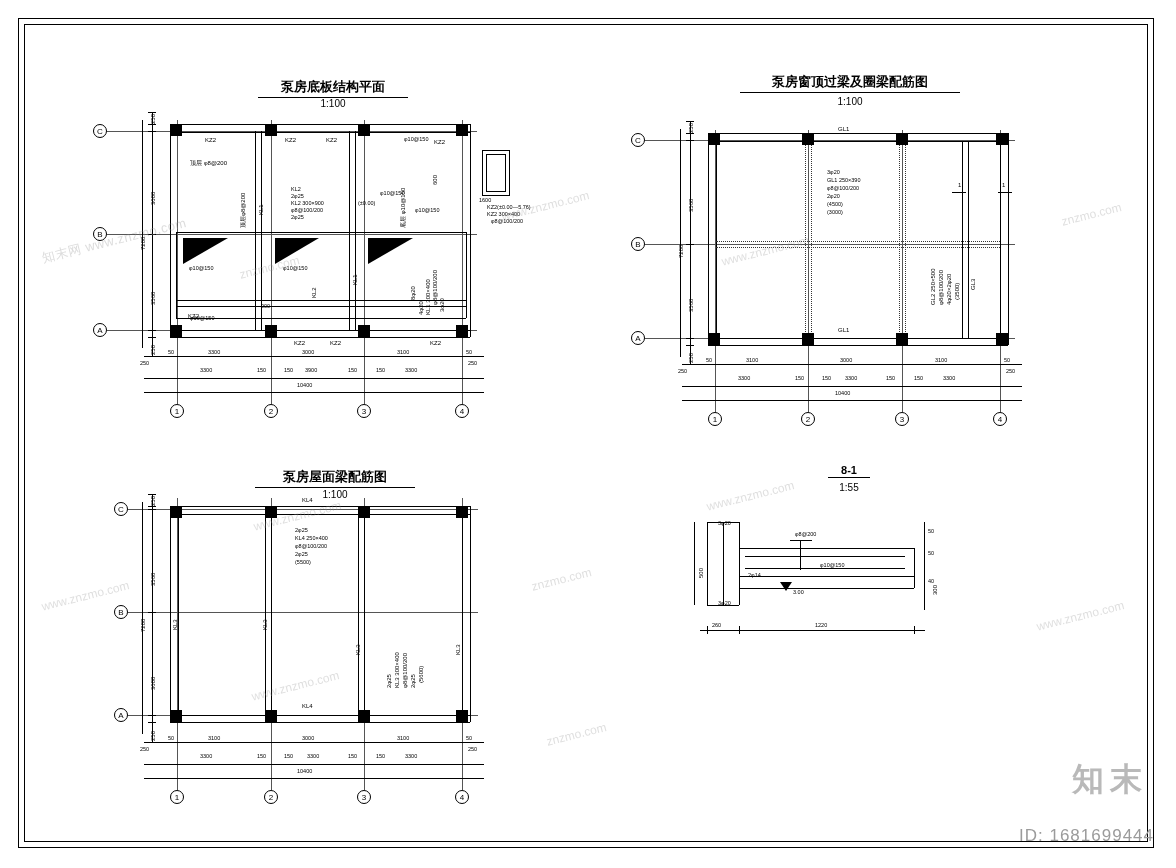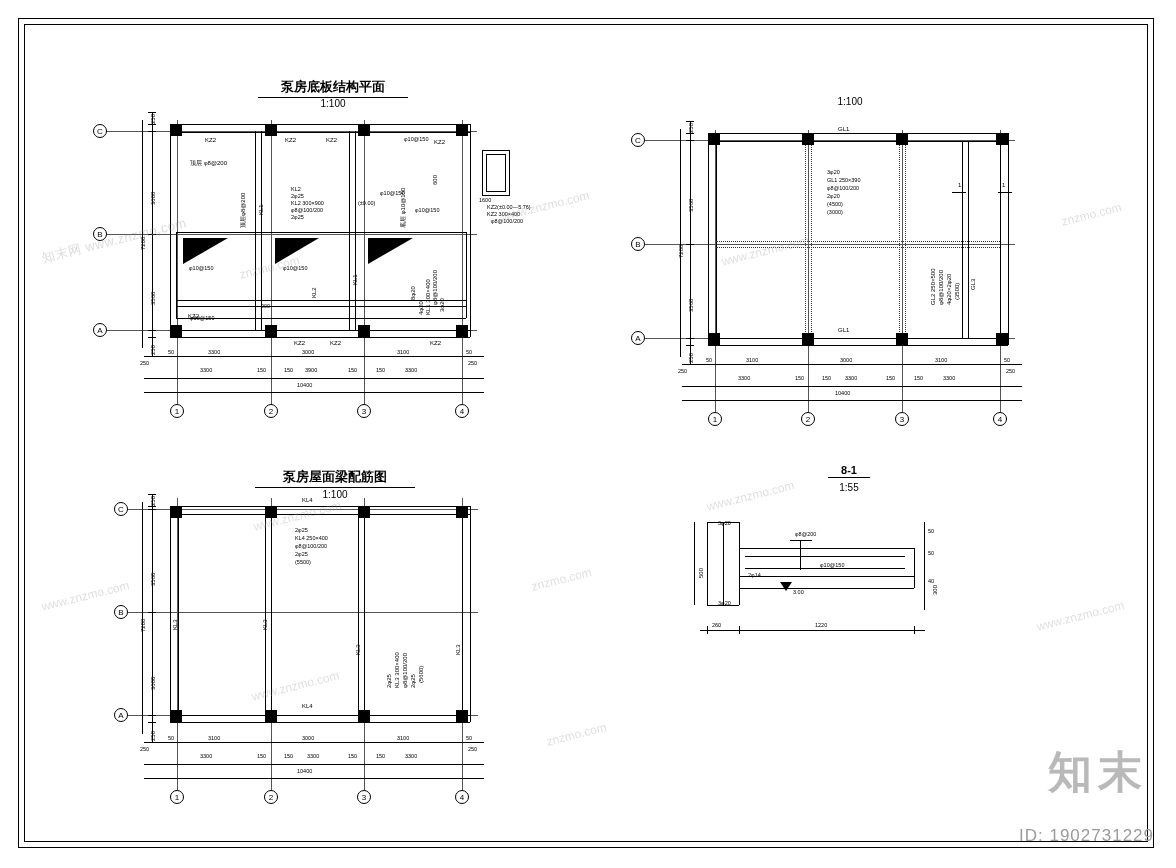--- a/index.html
+++ b/index.html
@@ -59,21 +59,21 @@
     transform:rotate(-14deg);transform-origin:0 0;pointer-events:none;
     letter-spacing:0.5px;
   }
   .wm-zn{
     position:absolute;color:rgba(150,150,150,0.30);
     font-size:12px;white-space:nowrap;transform:rotate(-14deg);
     transform-origin:0 0;pointer-events:none;
   }
   .logo{
     position:absolute;right:28px;bottom:66px;
-    font-size:44px;font-weight:bold;color:#b9b9b9;letter-spacing:6px;
+    font-size:32px;font-weight:bold;color:#b9b9b9;letter-spacing:6px;
     font-family:"DejaVu Sans",sans-serif;
   }
   .idbar{
     position:absolute;right:22px;bottom:22px;
     font-size:17px;color:#9b9b9b;letter-spacing:1px;
   }
 </style>
 </head>
 <body>
 
@@ -202,20 +202,21 @@
   <div class="lab5" style="left:468px;top:360px;">250</div>
   <div class="lab5" style="left:200px;top:367px;">3300</div>
   <div class="lab5" style="left:257px;top:367px;">150</div>
   <div class="lab5" style="left:284px;top:367px;">150</div>
   <div class="lab5" style="left:305px;top:367px;">3900</div>
   <div class="lab5" style="left:348px;top:367px;">150</div>
   <div class="lab5" style="left:376px;top:367px;">150</div>
   <div class="lab5" style="left:405px;top:367px;">3300</div>
   <div class="lab5" style="left:297px;top:382px;">10400</div>
 
+  <div class="title" style="left:740px;top:73px;width:220px;">泵房窗顶过梁及圈梁配筋图</div>
   <div class="subtitle" style="left:740px;top:96px;width:220px;">1:100</div>
 
   <div class="circ" style="left:631px;top:133px;">C</div>
   <div class="circ" style="left:631px;top:237px;">B</div>
   <div class="circ" style="left:631px;top:331px;">A</div>
   <div class="hl-t" style="left:645px;top:140px;width:370px;"></div>
   <div class="hl-t" style="left:645px;top:244px;width:370px;"></div>
   <div class="hl-t" style="left:645px;top:338px;width:370px;"></div>
 
   <div class="circ" style="left:708px;top:412px;">1</div>
@@ -450,15 +451,15 @@
   <div class="wm-zn" style="left:1060px;top:215px;">znzmo.com</div>
   <div class="wm-zn" style="left:40px;top:600px;">www.znzmo.com</div>
   <div class="wm-zn" style="left:252px;top:520px;">www.znzmo.com</div>
   <div class="wm-zn" style="left:530px;top:580px;">znzmo.com</div>
   <div class="wm-zn" style="left:705px;top:500px;">www.znzmo.com</div>
   <div class="wm-zn" style="left:250px;top:690px;">www.znzmo.com</div>
   <div class="wm-zn" style="left:545px;top:735px;">znzmo.com</div>
   <div class="wm-zn" style="left:1035px;top:620px;">www.znzmo.com</div>
 
   <div class="logo">知末</div>
-  <div class="idbar">ID: 1902731229</div>
+  <div class="idbar">ID: 1681699444</div>
 
 </div>
 
 </body></html>

